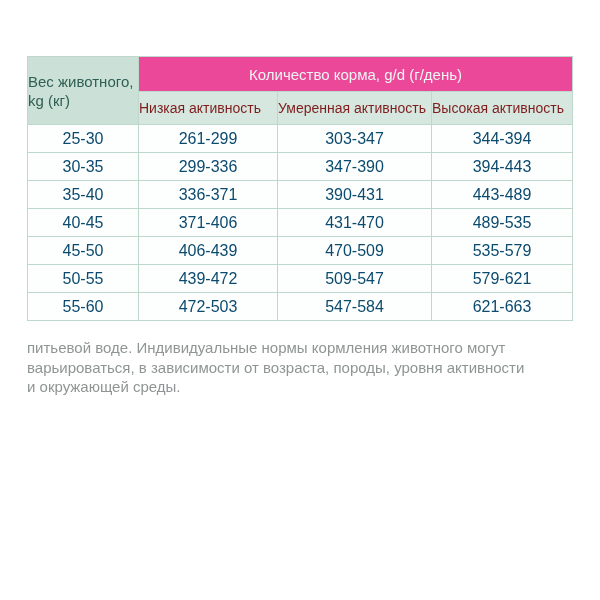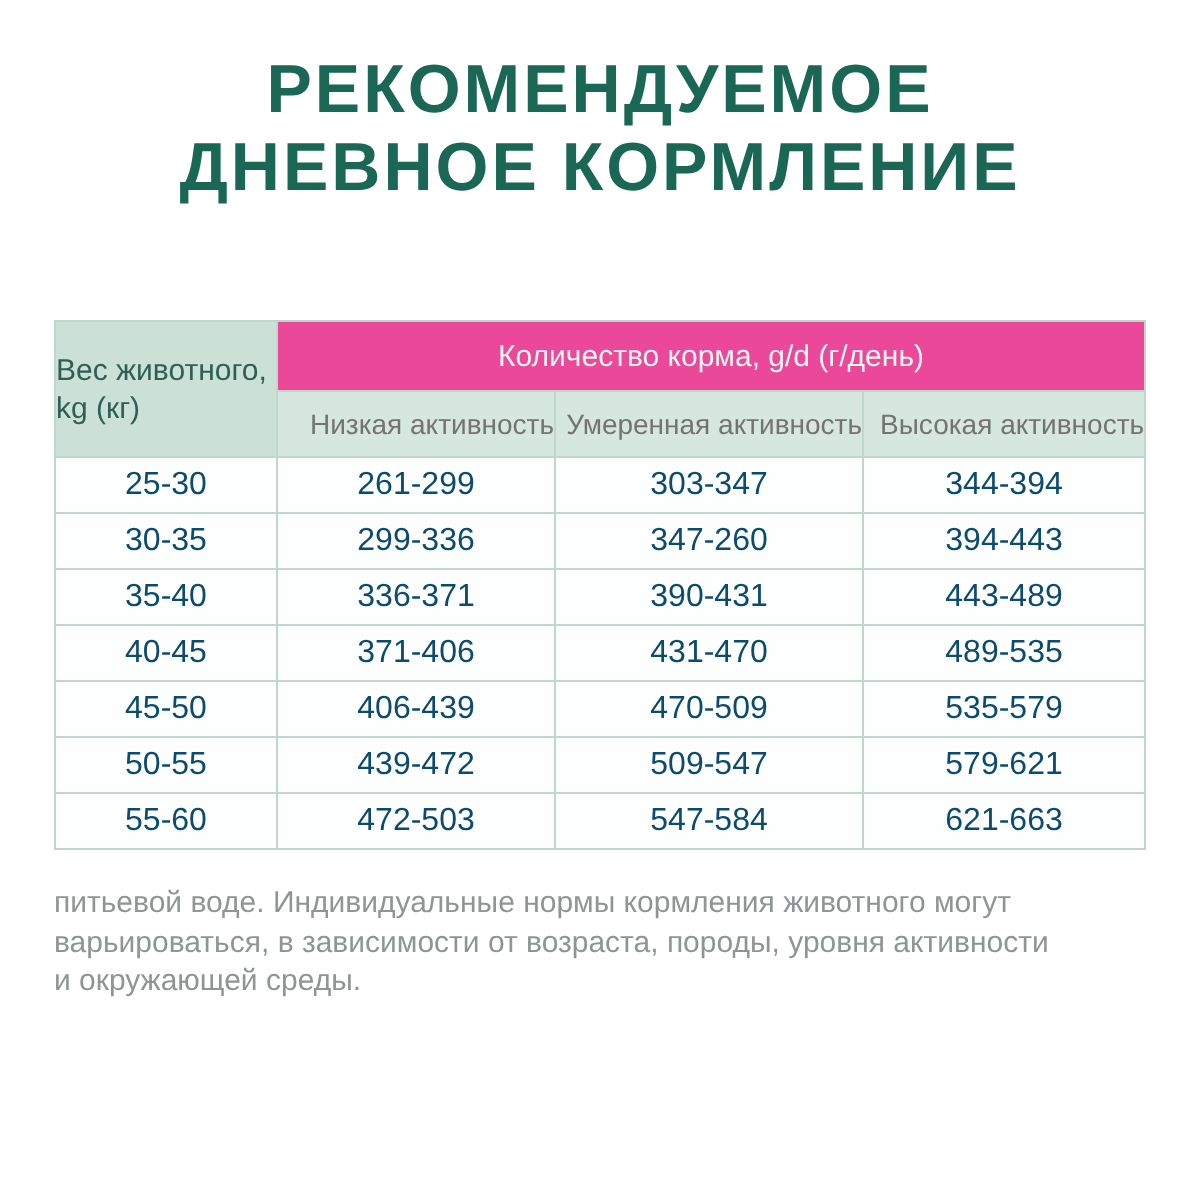--- a/index.html
+++ b/index.html
@@ -51,23 +51,23 @@
   .amount-head {
     background: #ec4899;
     color: #eef6f2;
     font-size: 15px;
     text-align: center;
     height: 34px;
     border-color: #20695b;
   }
   .activity-head {
     background: #d5e7de;
-    color: #737373;
+    color: #7f1d1d;
     font-size: 14px;
-    text-align: right;
+    text-align: left;
     height: 32px;
   }
   .feeding-table td {
     background: #fdfffe;
     color: #0c4a6e;
     font-size: 16px;
     text-align: center;
     height: 27px;
   }
   .footnote {
@@ -76,24 +76,20 @@
     color: #8f9594;
     font-size: 15px;
     line-height: 19.5px;
   }
 </style>
 </head>
 <body>
 
 <div class="page">
 
-  <div class="title">
-    <div>РЕКОМЕНДУЕМОЕ</div>
-    <div>ДНЕВНОЕ КОРМЛЕНИЕ</div>
-  </div>
 
   <table class="feeding-table">
     <colgroup>
       <col class="c1">
         <col class="c2">
         <col class="c3">
         <col class="c4">
     </colgroup>
     <thead>
       <tr>
@@ -112,21 +108,21 @@
     <tbody>
         <tr>
           <td>25-30</td>
           <td>261-299</td>
           <td>303-347</td>
           <td>344-394</td>
         </tr>
         <tr>
           <td>30-35</td>
           <td>299-336</td>
-          <td>347-260</td>
+          <td>347-390</td>
           <td>394-443</td>
         </tr>
         <tr>
           <td>35-40</td>
           <td>336-371</td>
           <td>390-431</td>
           <td>443-489</td>
         </tr>
         <tr>
           <td>40-45</td>

